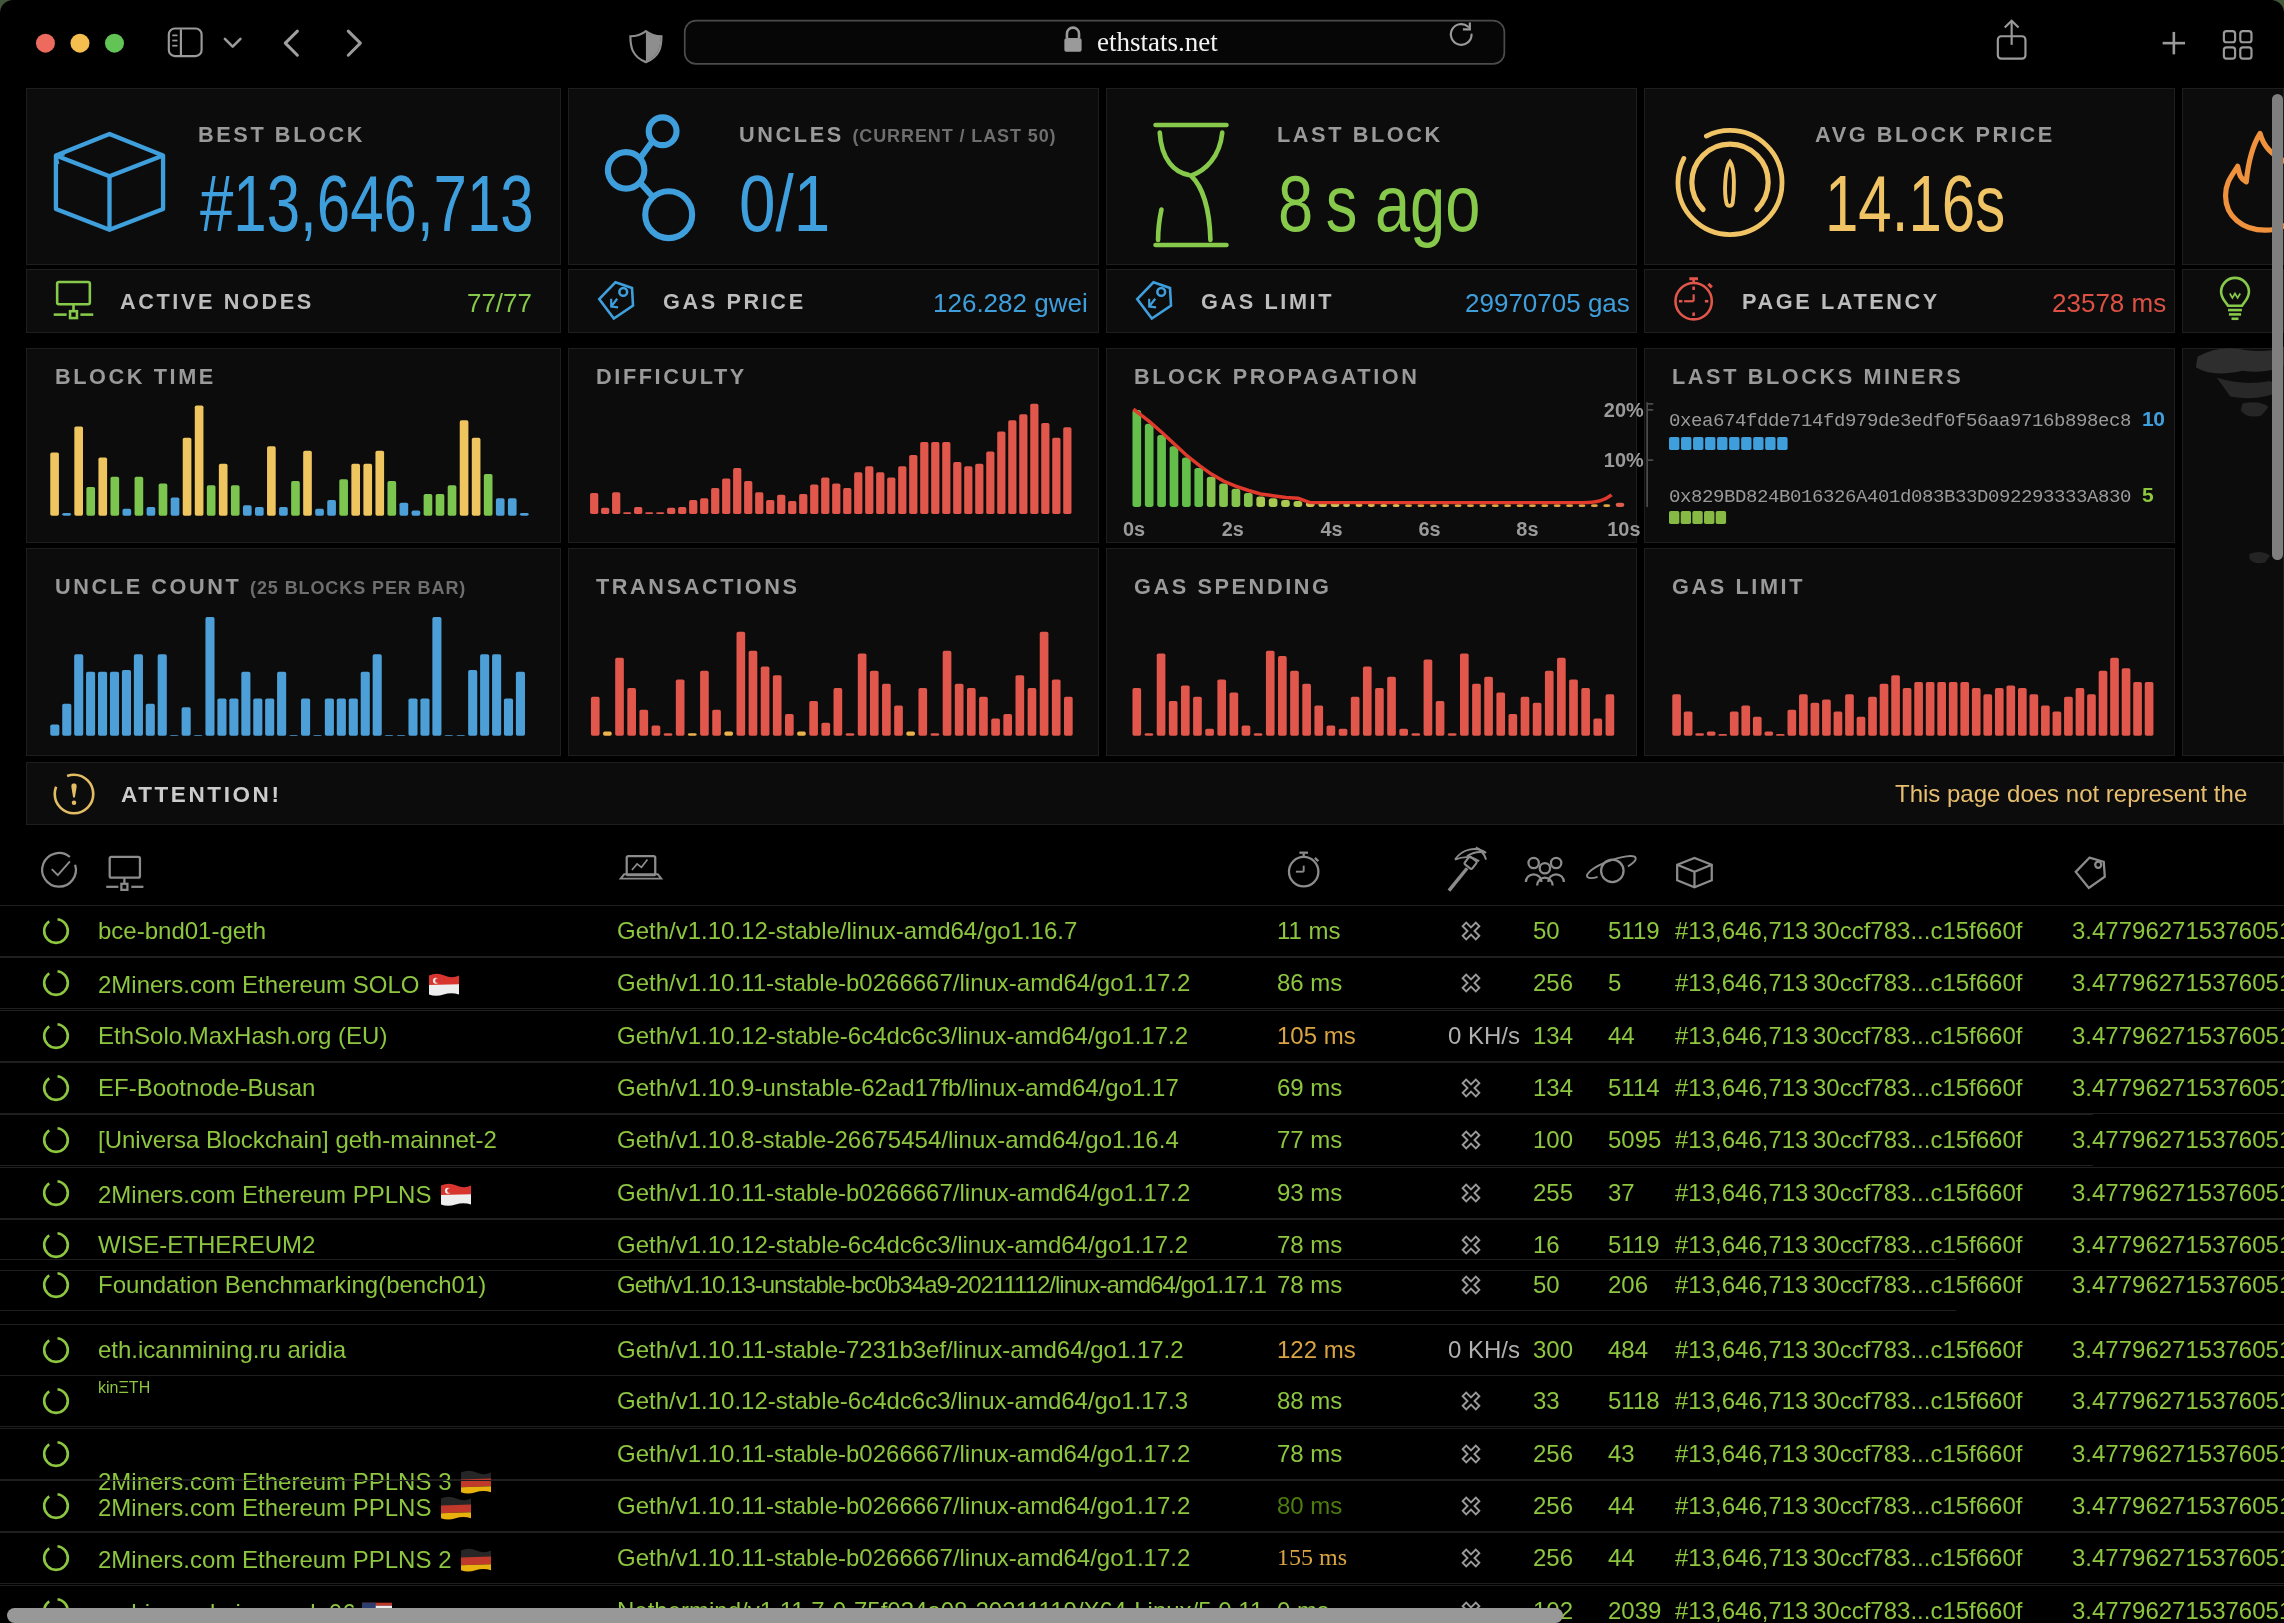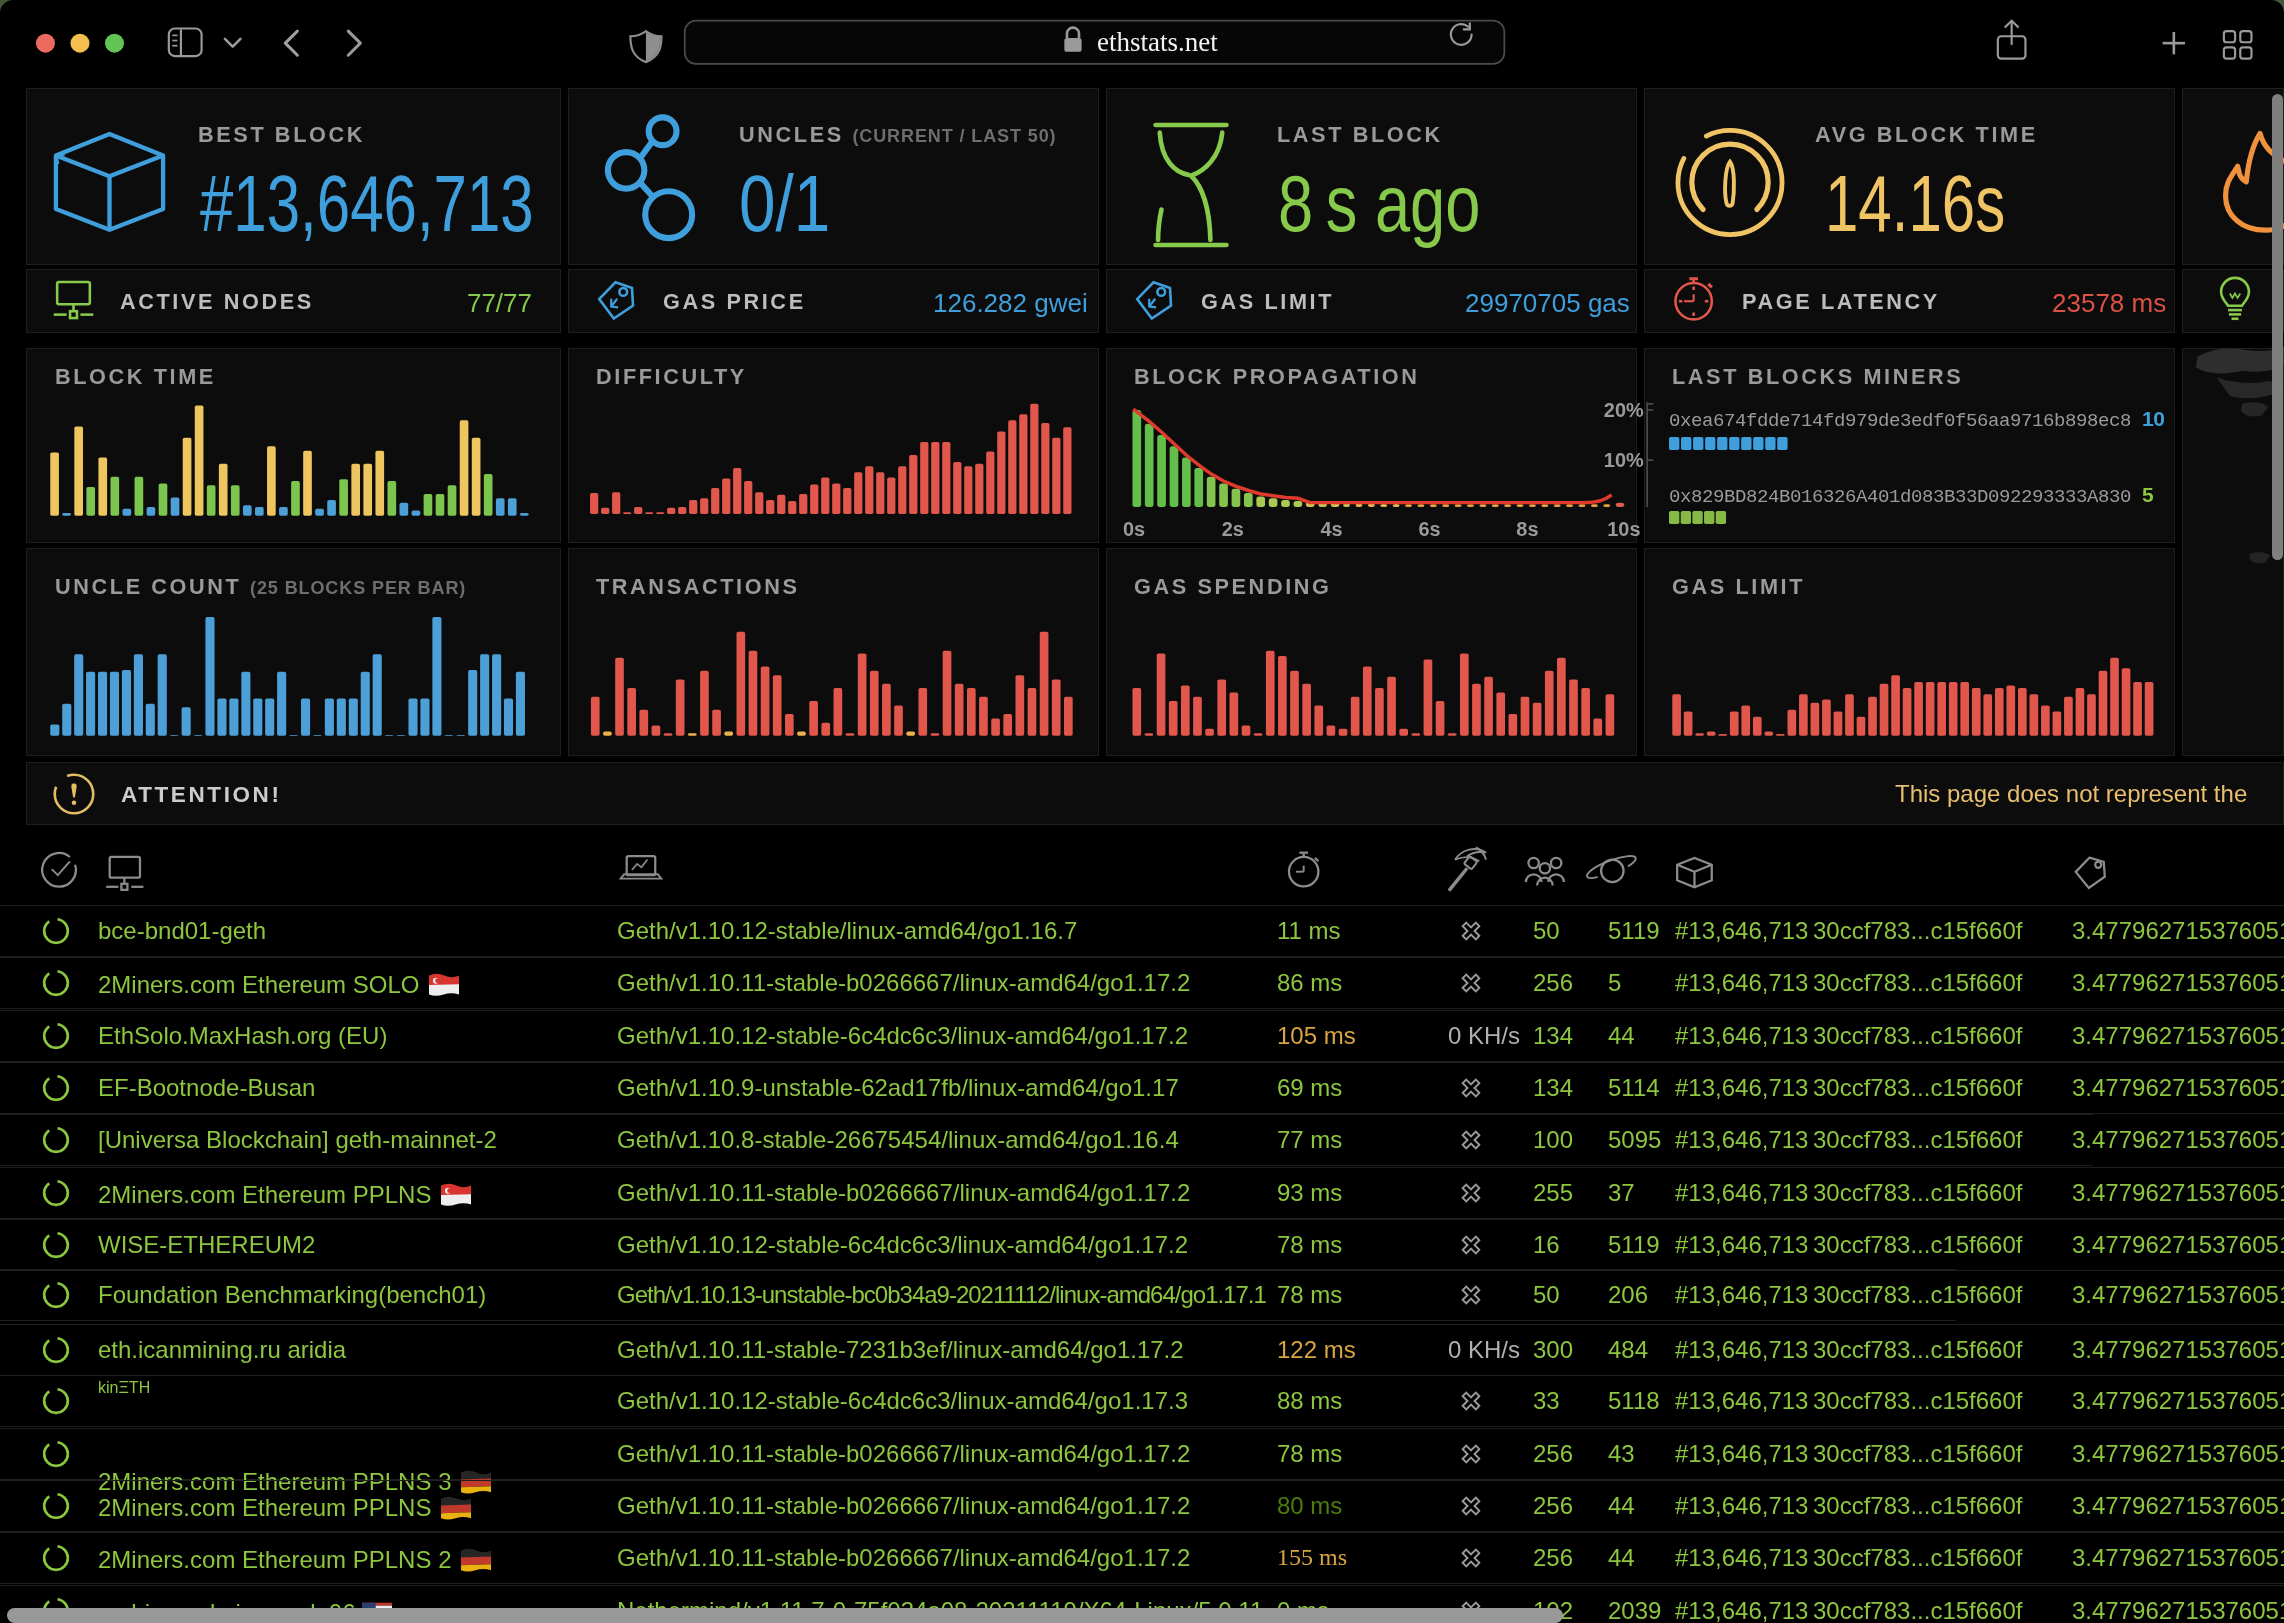--- a/index.html
+++ b/index.html
@@ -106,21 +106,21 @@
 <div class="big" style="left:1278px;top:158px;color:#87c94a;transform:scaleX(0.79);">8 s ago</div>
 <svg class="abs" style="left:1153px;top:120px" width="76" height="130" viewBox="0 0 90 150">
 <g fill="none" stroke="#87c94a" stroke-width="5.5" stroke-linecap="round">
       <line x1="3" y1="4" x2="87" y2="4"></line>
       <line x1="3" y1="146" x2="87" y2="146"></line>
       <path d="M 8 13 C 10 46 26 60 42 63"></path>
       <path d="M 82 13 C 79 42 62 58 45 64 C 58 76 67 102 68 140"></path>
       <path d="M 10 104 C 7 118 6 130 6 140"></path>
     </g>
   </svg>
-<div class="ttl" style="left:1815px;top:122px;">AVG BLOCK TIME</div>
+<div class="ttl" style="left:1815px;top:122px;">AVG BLOCK PRICE</div>
 <div class="big" style="left:1825px;top:158px;color:#f0c465;">14.16s</div>
 <svg class="abs" style="left:1671px;top:120px" width="118" height="118" viewBox="0 0 136 136">
 <g fill="none" stroke="#f0c465" stroke-width="5.5" stroke-linecap="round">
 <circle cx="68" cy="72" r="60" stroke-dasharray="340 37" stroke-dashoffset="123"></circle>
 <path d="M 37 103 A 44 44 0 1 1 99 103" stroke-width="6"></path>
 <path d="M 64 96 c -3 -12 -2 -40 4 -48 c 6 8 5 36 3 48 c -1 4 -6 4 -7 0 z" stroke-width="4.5"></path>
 </g>
   </svg>
 <svg class="abs" style="left:2210px;top:130px" width="95" height="108" viewBox="0 0 110 125">
 <path d="M 58 4 c 4 16 14 24 28 32 c 18 10 26 26 22 46 c -4 20 -22 34 -44 34 c -26 0 -46 -16 -46 -40 c 0 -16 8 -24 14 -34 c 2 8 2 14 10 18 c 2 -20 6 -40 16 -56 z" fill="none" stroke="#f0913d" stroke-width="6" stroke-linejoin="round"></path>
@@ -669,21 +669,21 @@
 <div class="abs" style="left:1277px;top:11.3px;font-size:24px;color:#8dc63f;">78 ms</div>
 <svg class="abs" style="left:1457px;top:11.3px" width="28" height="28" viewBox="0 0 32 32">
         <path d="M 6.5 10.5 L 10.5 6.5 L 16 12 L 21.5 6.5 L 25.5 10.5 L 20 16 L 25.5 21.5 L 21.5 25.5 L 16 20 L 10.5 25.5 L 6.5 21.5 L 12 16 Z" fill="none" stroke="#9a9a9a" stroke-width="2.2" stroke-linejoin="miter"></path>
       </svg>
 <div class="abs g" style="left:1533px;top:11.3px;font-size:24px;">16</div>
 <div class="abs g" style="left:1608px;top:11.3px;font-size:24px;">5119</div>
 <div class="abs g" style="left:1675px;top:11.3px;font-size:24px;">#13,646,713</div>
 <div class="abs g" style="left:1813px;top:11.3px;font-size:24px;">30ccf783...c15f660f</div>
 <div class="abs g" style="left:2072px;top:11.3px;font-size:24px;white-space:nowrap;">3.477962715376051e+2</div>
 </div>
-<div class="abs" style="left:0;top:364px;width:1956px;height:52px;border-top:0.9px solid #1f1f1f;border-bottom:0.9px solid #1f1f1f;box-sizing:border-box;">
+<div class="abs" style="left:0;top:354px;width:1956px;height:52px;border-top:0.9px solid #1f1f1f;border-bottom:0.9px solid #1f1f1f;box-sizing:border-box;">
 <svg class="abs" style="left:42px;top:11.3px" width="28" height="28" viewBox="0 0 32 32">
         <circle cx="16" cy="16" r="13.5" fill="none" stroke="#8dc63f" stroke-width="3" stroke-dasharray="75 10" stroke-dashoffset="20"></circle>
       </svg>
 <div class="abs g" style="left:98px;top:11.3px;font-size:24px;white-space:nowrap;">Foundation Benchmarking(bench01)</div>
 <div class="abs g" style="left:617px;top:11.3px;font-size:24px;white-space:nowrap;letter-spacing:-1px;">Geth/v1.10.13-unstable-bc0b34a9-20211112/linux-amd64/go1.17.1</div>
 <div class="abs" style="left:1277px;top:11.3px;font-size:24px;color:#8dc63f;">78 ms</div>
 <svg class="abs" style="left:1457px;top:11.3px" width="28" height="28" viewBox="0 0 32 32">
         <path d="M 6.5 10.5 L 10.5 6.5 L 16 12 L 21.5 6.5 L 25.5 10.5 L 20 16 L 25.5 21.5 L 21.5 25.5 L 16 20 L 10.5 25.5 L 6.5 21.5 L 12 16 Z" fill="none" stroke="#9a9a9a" stroke-width="2.2" stroke-linejoin="miter"></path>
       </svg>
 <div class="abs g" style="left:1533px;top:11.3px;font-size:24px;">50</div>

